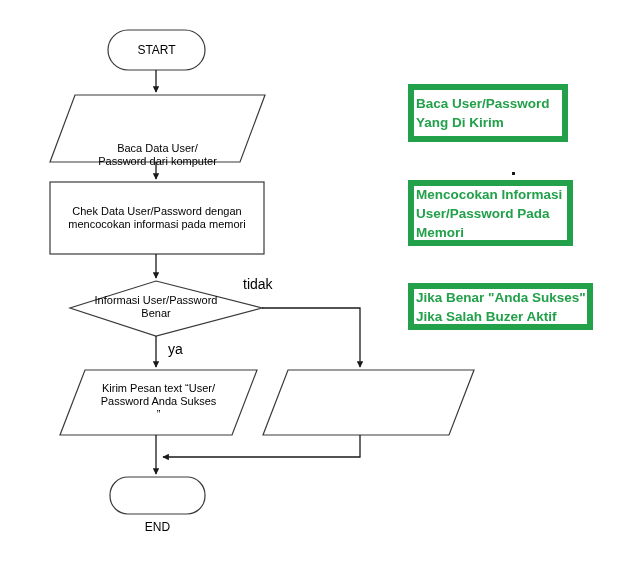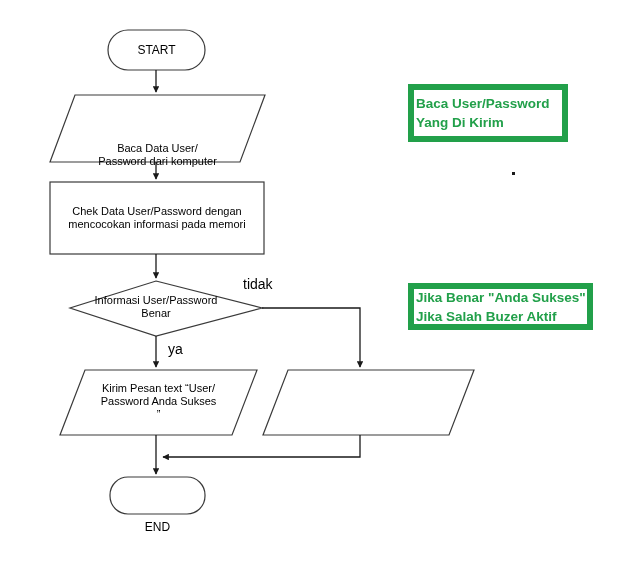--- a/index.html
+++ b/index.html
@@ -147,19 +147,24 @@
 
   <div class="edge-label" style="left:168px; top:343px;">ya</div>
 
   <div class="note" style="left:408px; top:84px; width:160px; height:58px;">
     <div class="note-text">Baca User/Password
 Yang Di Kirim</div>
   </div>
 
   <div class="speck" style="left:512px; top:172px;"></div>
 
+  <div class="note" style="left:408px; top:180px; width:165px; height:66px;">
+    <div class="note-text">Mencocokan Informasi
+User/Password Pada
+Memori</div>
+  </div>
 
   <div class="note" style="left:408px; top:283px; width:185px; height:47px;">
     <div class="note-text">Jika Benar "Anda Sukses"
 Jika Salah Buzer Aktif</div>
   </div>
 
 </div>
 
 </body></html>

